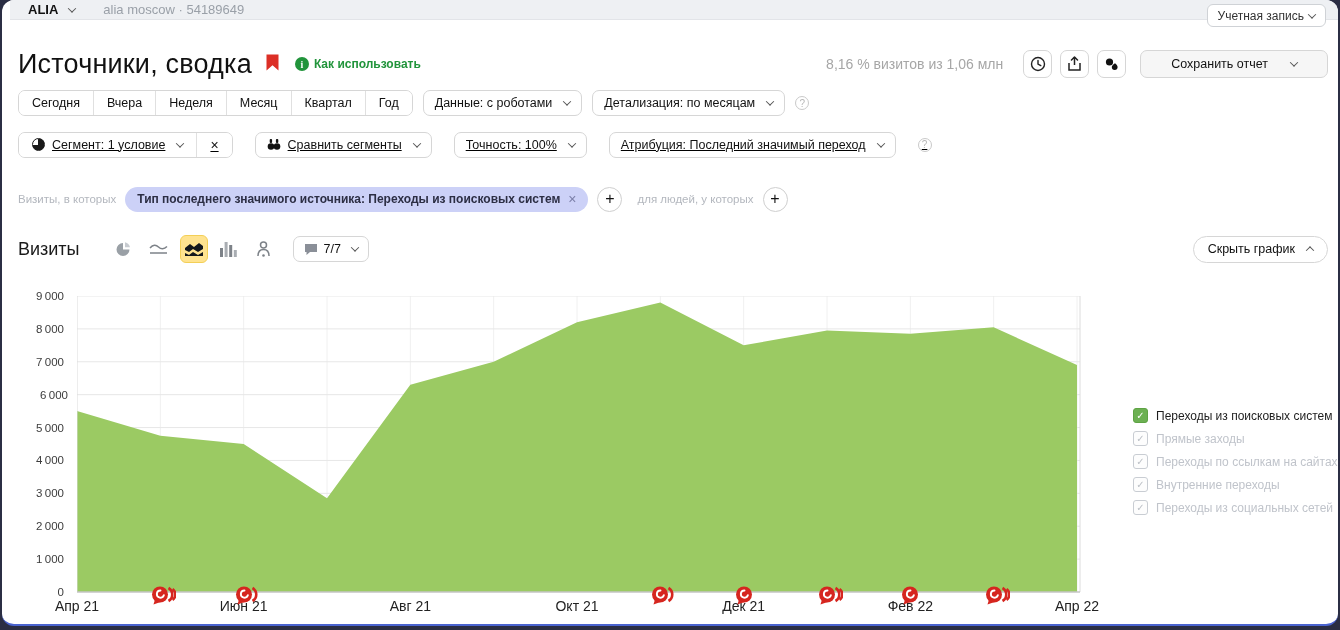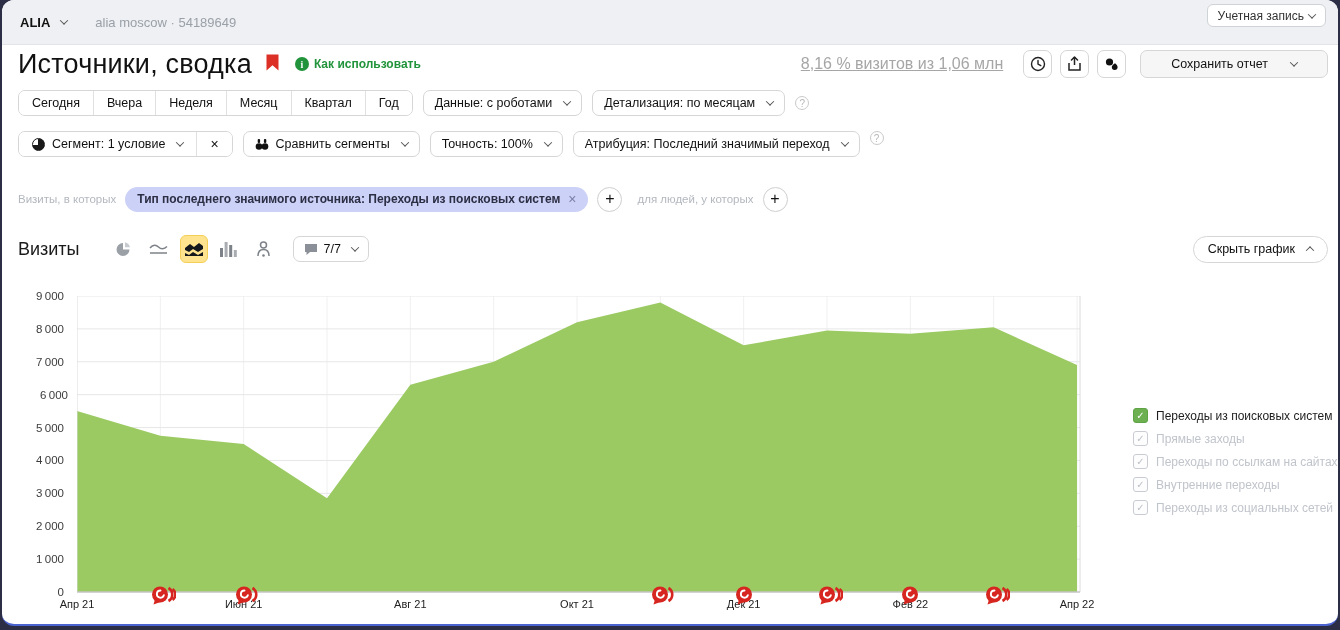--- a/index.html
+++ b/index.html
@@ -1,47 +1,47 @@
 <!DOCTYPE html>
 <html><head>
 <meta charset="utf-8">
 <style>
   * { box-sizing: border-box; margin: 0; padding: 0; }
   html,body { width:1340px; height:630px; overflow:hidden; }
   body { background:#2b2e44; font-family:"Liberation Sans","DejaVu Sans",sans-serif; }
   .card { position:absolute; left:2px; top:0; width:1336px; height:626px;
           background:#fff; border-radius:12px; overflow:hidden; border-bottom:2px solid #4a63cf;}
   
-  .topbar { position:absolute; left:0; right:0; top:0; height:45px; background:#eef0f3;
+  .topbar { position:absolute; left:8px; right:0; top:0; height:20px; background:#eef0f3;
             border-bottom:1px solid #e2e4e8; display:flex; align-items:center; }
   .account-switch { display:flex; align-items:center; gap:6px; margin-left:18px; font-size:13px; font-weight:bold; color:#111; cursor:pointer;}
   .counter-label { margin-left:28px; font-size:13px; color:#9aa0a8; }
   .account-btn { position:absolute; right:12px; top:4px; height:23px; background:#fff; border:1px solid #cfd2d6;
                  border-radius:6px; display:flex; align-items:center; padding:0 10px; font-size:12px; color:#333; cursor:pointer;}
   
   .chev { width:6px; height:6px; border-right:1.4px solid #555; border-bottom:1.4px solid #555;
           display:inline-block; transform:rotate(45deg) translate(-1px,-1px); margin-left:5px; flex:none;}
   .chev.up { transform:rotate(-135deg) translate(-1px,-1px); }
   
   .header-row { position:absolute; left:16px; right:10px; top:46px; height:36px; display:flex; align-items:center;}
   .page-title { font-size:27px; font-weight:500; color:#111; letter-spacing:0.2px;}
   .bookmark { margin-left:14px; }
   .howto { display:flex; align-items:center; gap:5px; margin-left:16px; cursor:pointer;}
   .howto .txt { color:#21943b; font-size:12px; font-weight:bold; }
   .info-dot { width:14px; height:14px; border-radius:50%; background:#21943b; color:#fff; font-size:10px;
               display:flex; align-items:center; justify-content:center; font-weight:bold; font-family:"Liberation Serif",serif;}
   .header-right { margin-left:auto; display:flex; align-items:center; gap:8px; }
-  .sample-info { font-size:16px; color:#a6a6a6; margin-right:12px;text-decoration:underline; }
+  .sample-info { font-size:14px; color:#a6a6a6; margin-right:12px; }
   .icon-btn { width:29px; height:28px; border:1px solid #d6d6d6; border-radius:7px; background:#fff;
               display:flex; align-items:center; justify-content:center; cursor:pointer; }
   .save-btn { height:28px; border:1px solid #d6d6d6; border-radius:7px; background:#f6f6f6; display:flex;
               align-items:center; padding:0 30px; font-size:12.5px; color:#111; gap:18px; cursor:pointer; margin-left:6px;}
   
   .filter-row1 { position:absolute; left:16px; top:90px; height:26px; display:flex; align-items:center; gap:10px;}
-  .filter-row2 { position:absolute; left:16px; top:131px; height:27px; display:flex; gap:10px;}
+  .filter-row2 { position:absolute; left:16px; top:131px; height:27px; display:flex; align-items:center; gap:22px;text-decoration:underline;}
   .seg-group { display:flex; border:1px solid #d6d6d6; border-radius:7px; overflow:hidden; height:26px; background:#fff;}
   .seg-group .seg { padding:0 13px; display:flex; align-items:center; font-size:12.5px; color:#111;
                     border-left:1px solid #e0e0e0; cursor:pointer; background:#fff;}
   .seg-group .seg:first-child { border-left:none; }
   .btn { height:26px; border:1px solid #d6d6d6; border-radius:7px; background:#fff; display:inline-flex;
          align-items:center; padding:0 11px; font-size:12.5px; color:#111; cursor:pointer; gap:7px;}
   .grid-icon { width:12px; height:11px;
       background-image:linear-gradient(#777 1.5px,transparent 1.5px),linear-gradient(90deg,#777 1.5px,transparent 1.5px);
       background-size:4px 4px; background-position:0 2px; flex:none;}
   .q-circle { width:14px; height:14px; border-radius:50%; border:1px solid #c9c9c9; color:#b7b7b7; font-size:10px;
@@ -62,21 +62,21 @@
   .chart-type { width:28px; height:28px; display:flex; align-items:center; justify-content:center; border-radius:6px;
                 cursor:pointer; margin-right:7px;}
   .chart-type.selected { background:#ffe38f; border:1px solid #f3cf57; }
   .comments-btn { height:26px; border:1px solid #d6d6d6; border-radius:7px; background:#fff; display:flex;
                   align-items:center; gap:6px; padding:12px 10px; font-size:12.5px; color:#111; margin-left:8px; cursor:pointer;}
   .hide-chart { margin-left:auto; height:27px; border:1px solid #d6d6d6; border-radius:14px; background:#fff;
                 display:flex; align-items:center; padding:0 14px; font-size:12.5px; color:#111; gap:7px; cursor:pointer;}
   
   .chart-wrap { position:absolute; left:0; top:285px; width:1120px; height:335px; }
   .ylabel { position:absolute; width:62px; text-align:right; font-size:11.5px; color:#3c3c3c; }
-  .xlabel { position:absolute; font-size:11px; color:#222; transform:translateX(-50%); top:313px; white-space:nowrap;text-align:right;}
+  .xlabel { position:absolute; font-size:14px; color:#222; transform:translateX(-50%); top:313px; white-space:nowrap;text-align:right;}
   #plot-svg { position:absolute; left:75px; top:11px; }
   .marker { position:absolute; top:300px; cursor:pointer; }
   
   .legend { position:absolute; left:1131px; top:404px; width:205px; }
   .legend-item { display:flex; align-items:center; gap:8px; height:23px; cursor:pointer; }
   .cbox { width:15px; height:15px; border-radius:3px; display:flex; align-items:center; justify-content:center;
           font-size:10px; flex:none; }
   .cbox.on  { background:#6cb052; color:#fff; border:1px solid #5ea344;}
   .cbox.off { background:#fdfdfd; color:#bcc0c6; border:1px solid #c9cdd3;}
   .legend-item .lab { font-size:12px; white-space:nowrap; }

